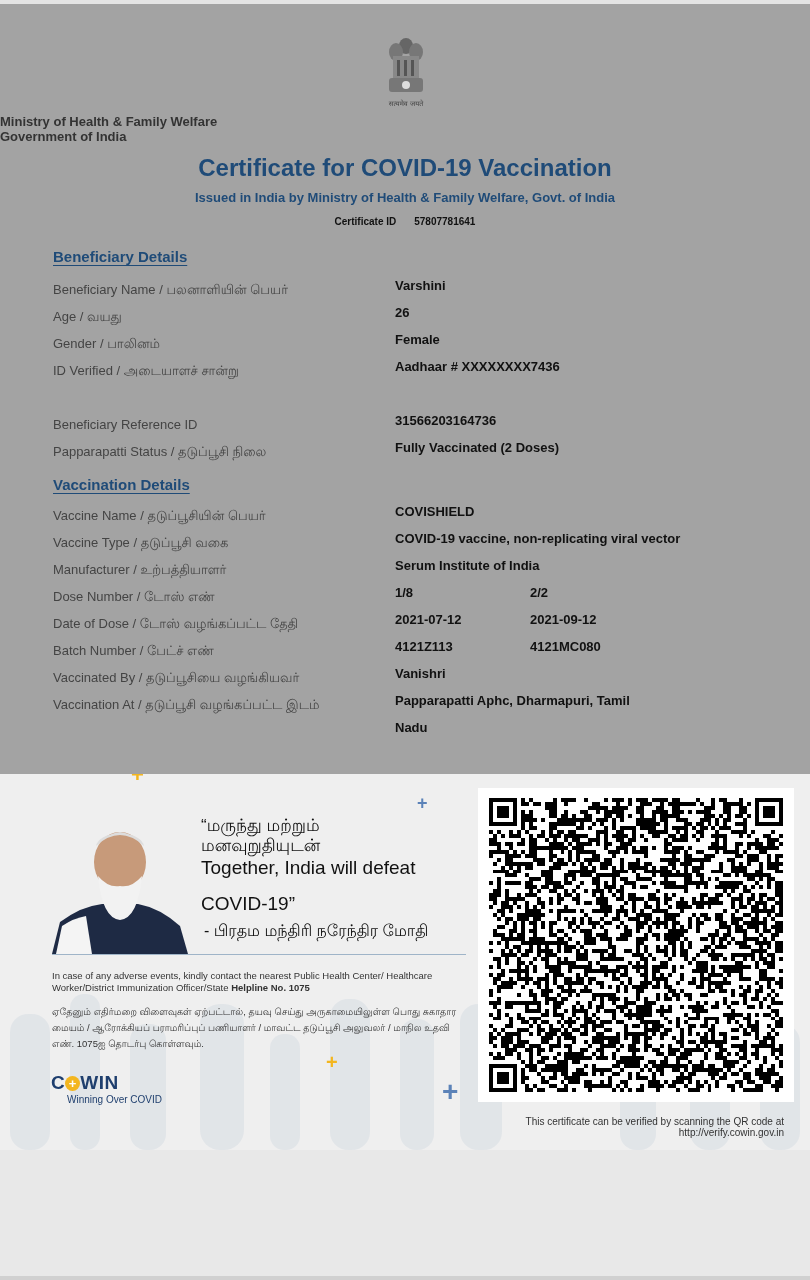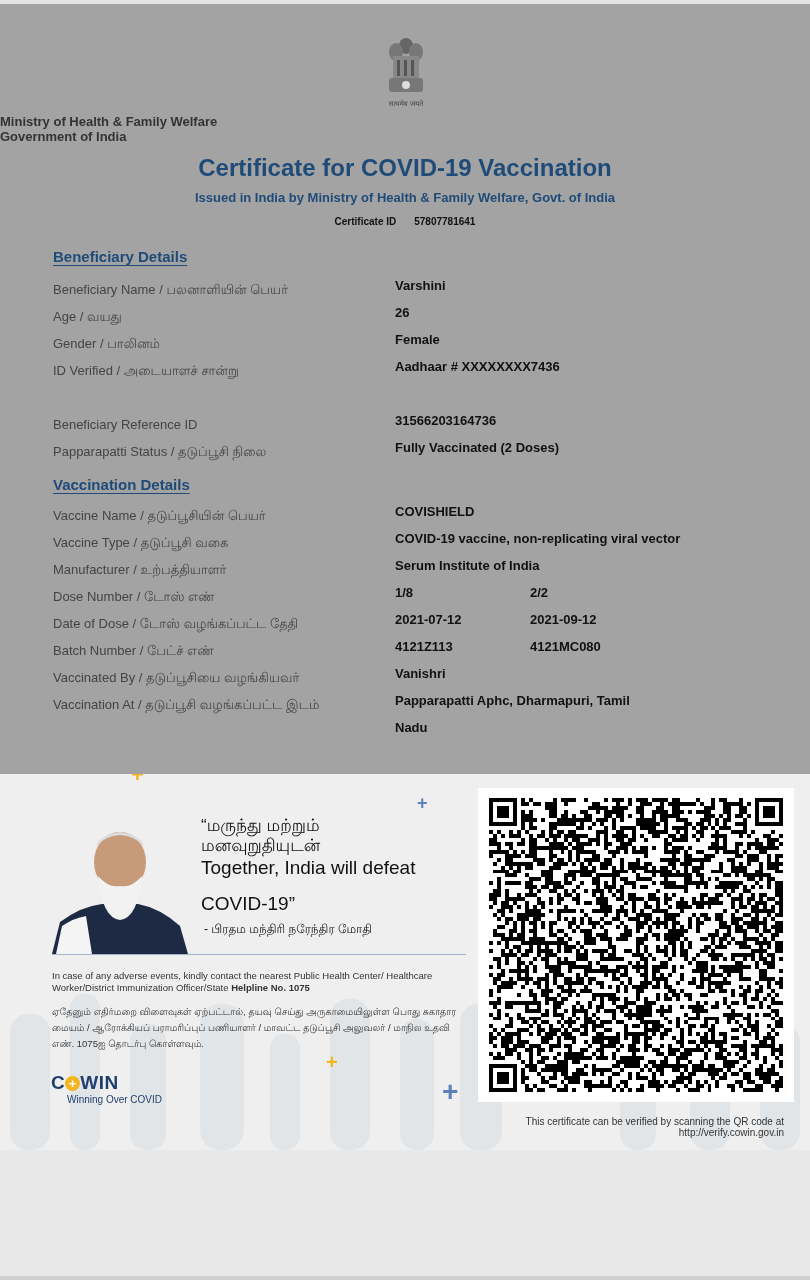--- a/index.html
+++ b/index.html
@@ -18,21 +18,21 @@
   .row { position:absolute; left:53px; width:720px; height:20px; font-size:13px;text-align:center; }
   .row .lbl { position:absolute; left:0; top:0; color:#444; white-space:nowrap; }
   .row .val { position:absolute; left:342px; top:-4px; font-weight:bold; color:#111; white-space:nowrap; }
   .row .val2 { position:absolute; left:477px; top:-4px; font-weight:bold; color:#111; white-space:nowrap; }
   .footer { position:absolute; left:0; top:774px; width:810px; height:376px; background:#efefef; overflow:hidden; }
   .crowd { position:absolute; left:0; top:200px; width:810px; height:176px; opacity:0.35; }
   .plus { position:absolute; font-weight:bold; line-height:1; }
   .portrait { position:absolute; left:52px; top:52px; width:136px; height:128px; }
   .quote { position:absolute; left:201px; top:42px; width:260px; font-size:19px; color:#111; line-height:24px; }
   .quote .ta { font-size:17px; line-height:20px; display:block; }
-  .attrib { position:absolute; left:204px; top:148px; font-size:12px; color:#111; }
+  .attrib { position:absolute; left:204px; top:148px; font-size:16px; color:#111; }
   .divider { position:absolute; left:52px; top:180px; width:414px; height:1px; background:#9fb4c8; }
   .adverse { position:absolute; left:52px; top:196px; width:420px; font-size:9.5px; color:#333; line-height:12px; }
   .adverse-ta { position:absolute; left:52px; top:230px; width:420px; font-size:9.5px; color:#333; line-height:16px; }
   .cowin { position:absolute; left:51px; top:298px; font-size:19px; font-weight:bold; color:#1f3f6e; letter-spacing:0.5px; }
   .cowin .o { display:inline-block; width:15px; height:15px; border-radius:50%; background:#f3b61f; color:#fff; font-size:13px; text-align:center; line-height:15px; vertical-align:1px; }
   .cowin-tag { position:absolute; left:67px; top:320px; font-size:10px; color:#1f3f6e; }
   .qrbox { position:absolute; left:478px; top:14px; width:316px; height:314px; background:#ffffff; }
   .qr { position:absolute; left:10px; top:10px; width:296px; height:294px; }
   .verify { position:absolute; left:480px; top:342px; width:304px; text-align:right; font-size:10px; color:#333; line-height:11px; }
   .bottom-line { position:absolute; left:0; top:1276px; width:810px; height:4px; background:#d0d0d0; }

